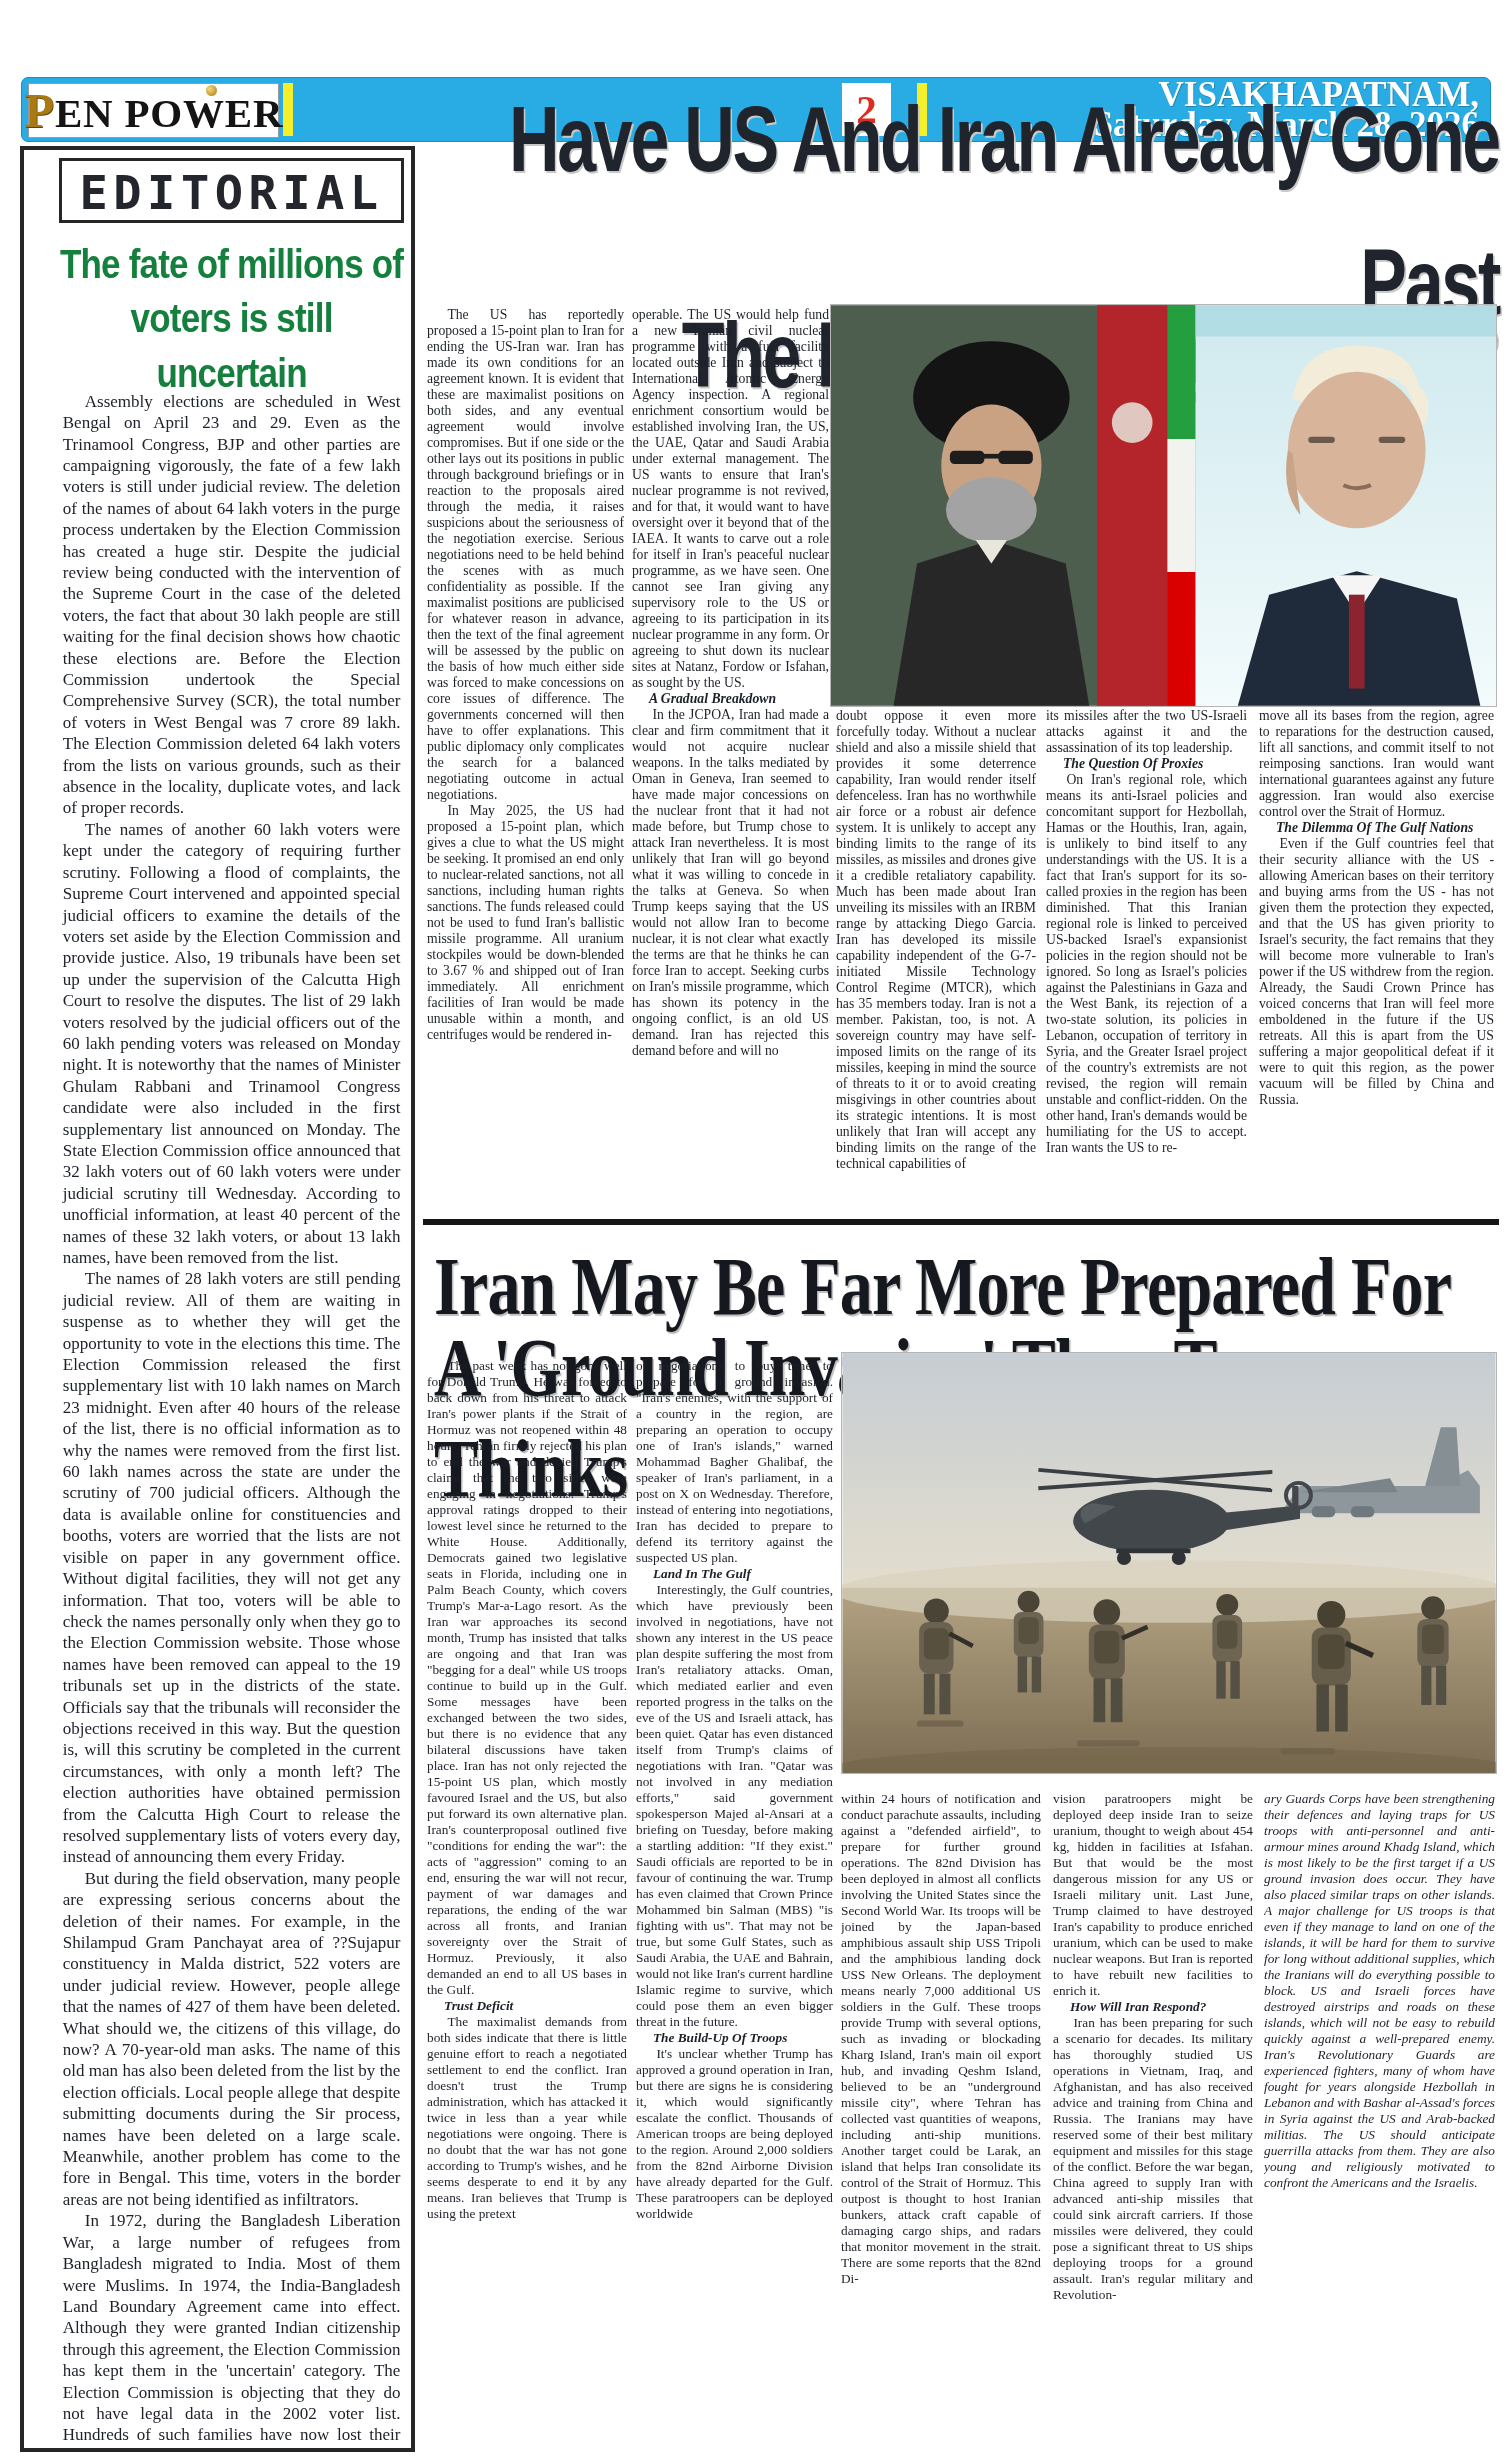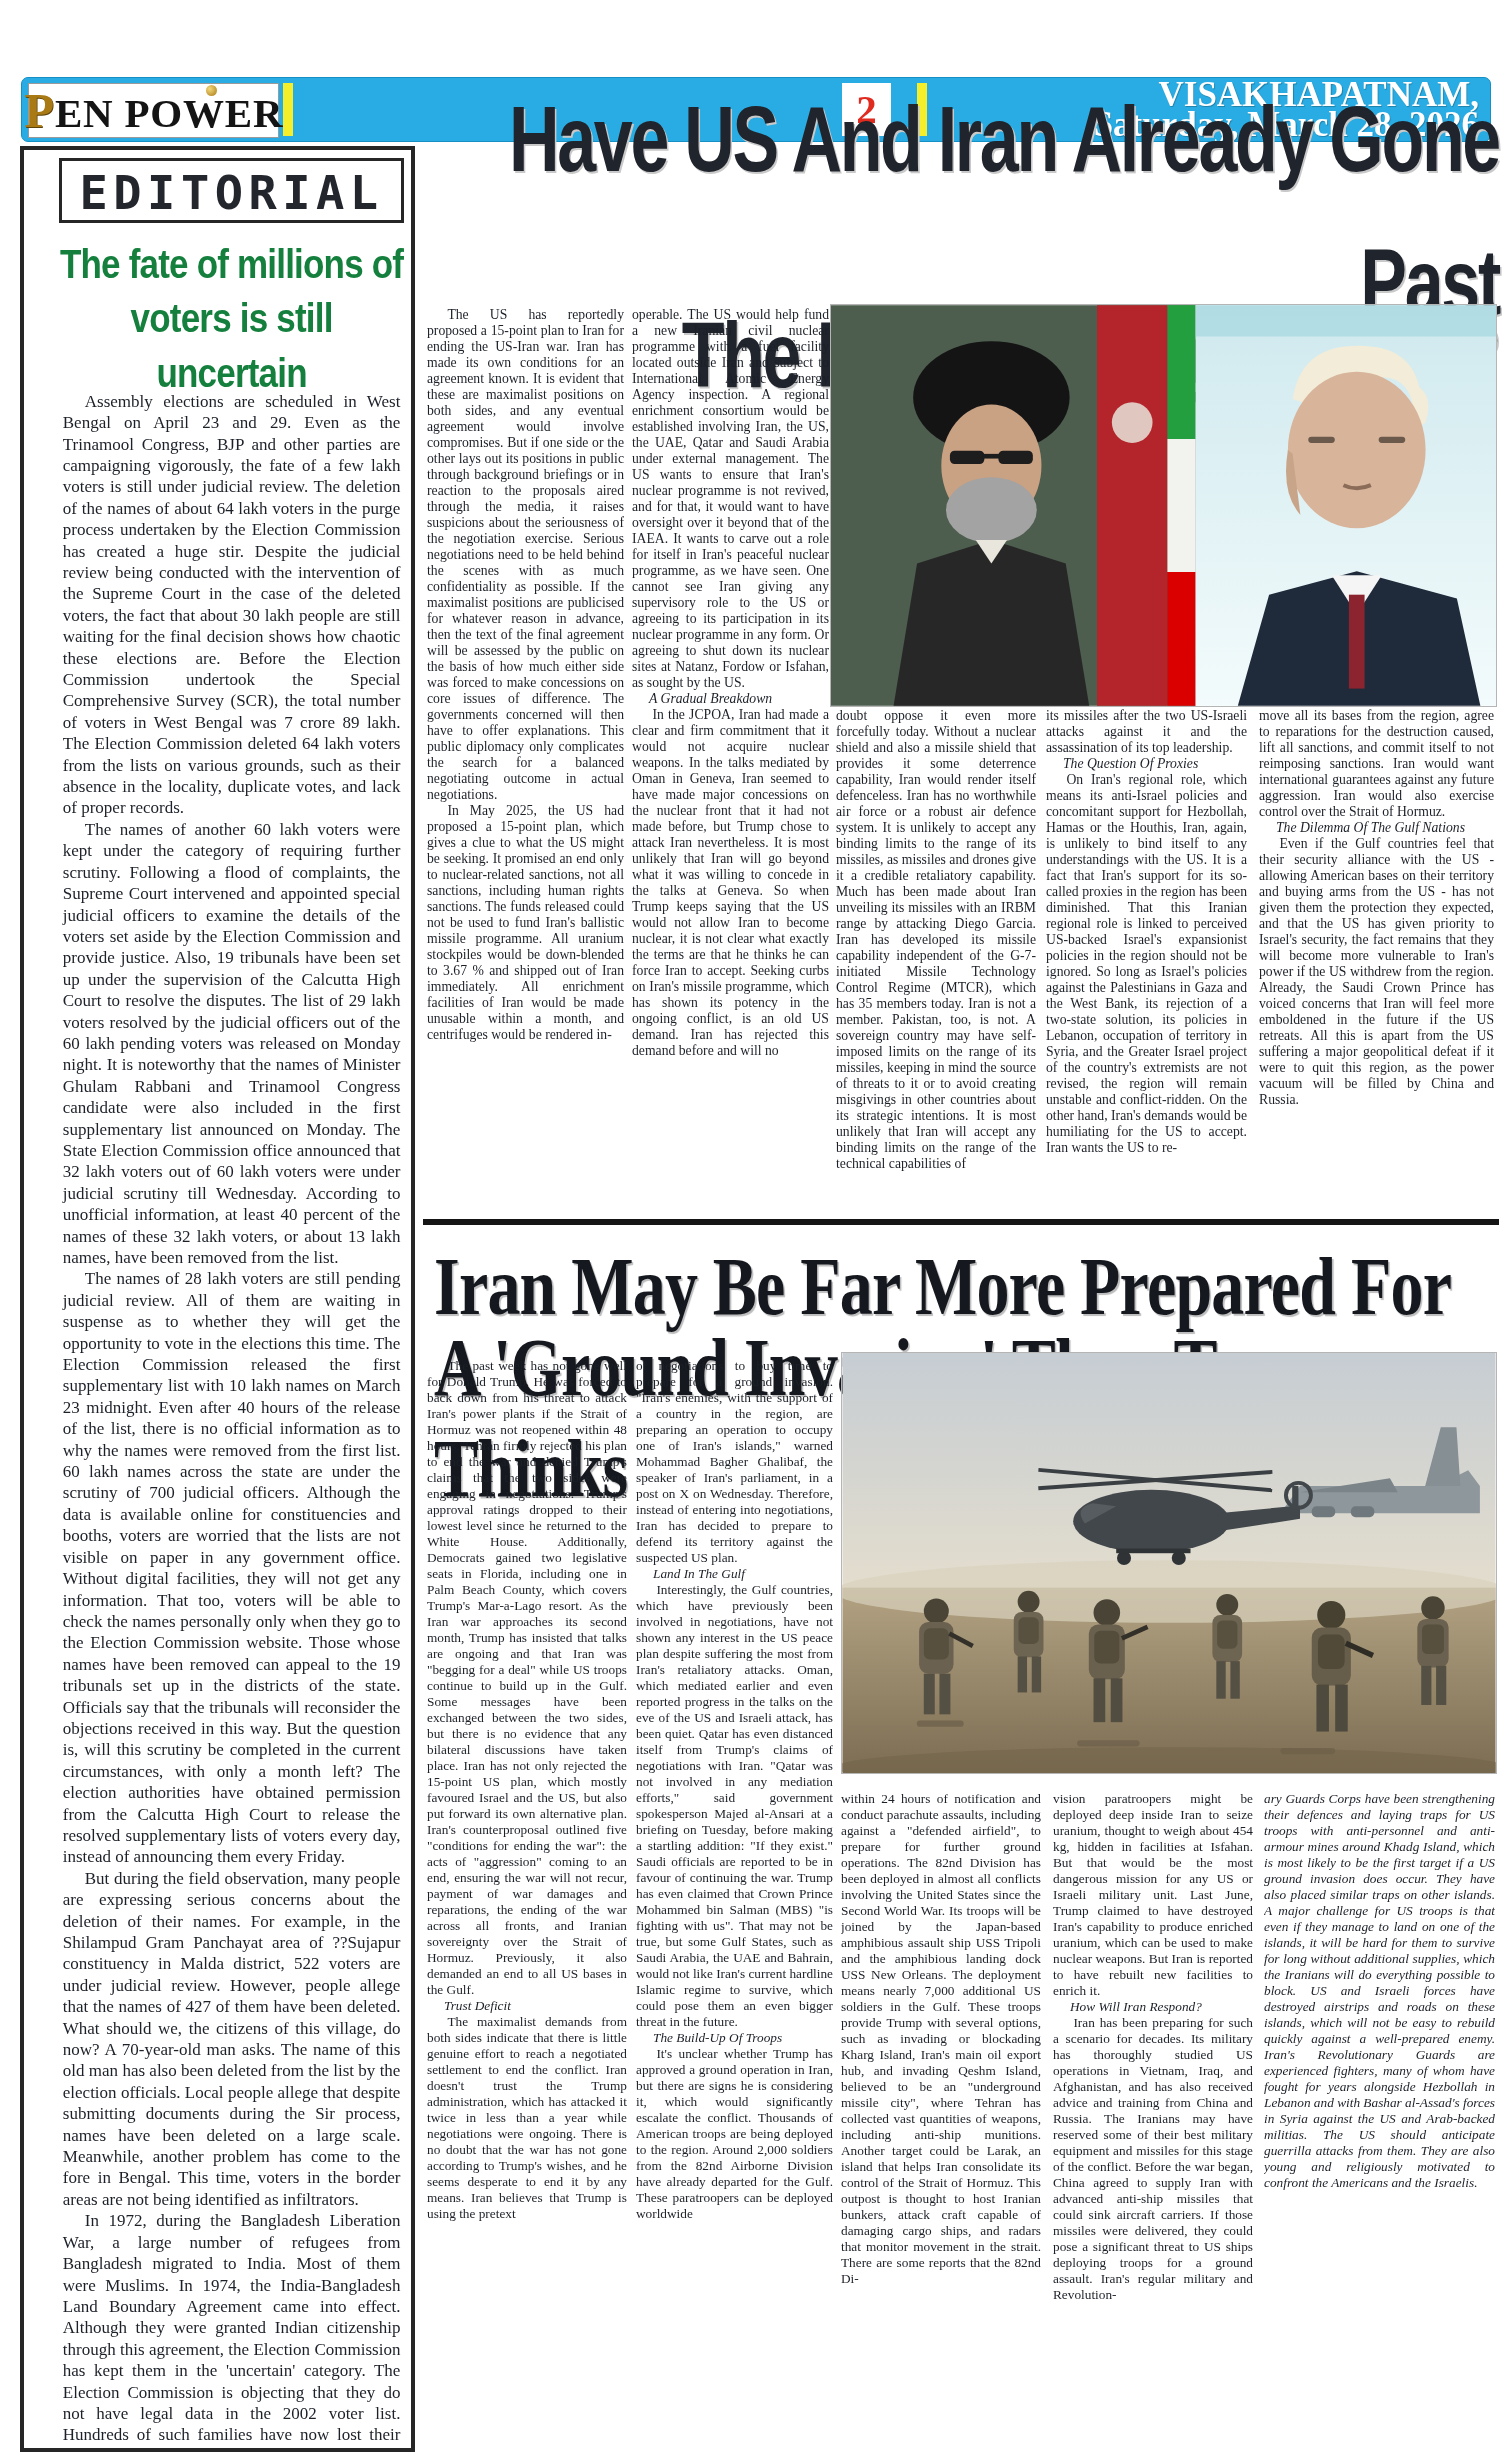--- a/index.html
+++ b/index.html
@@ -30,21 +30,21 @@
             letter-spacing:5.5px;color:#23262c;line-height:1;}
   .ed-headline{margin:14px 4.7px 7.8px 4.7px;text-align:center;font-family:"Liberation Sans",sans-serif;
                font-weight:bold;font-size:35px;line-height:47px;letter-spacing:-0.8px;color:#15803d;}
   .ed-headline span{display:inline-block;transform:scaleY(1.15);transform-origin:center top;}
   .ed-body{padding:4.7px 10.2px 0 10.2px;font-size:17px;line-height:21.4px;text-align:justify;}
   .ed-body p{margin:0;text-indent:22px;}
   
   .col{position:absolute;overflow:hidden;text-align:justify;}
   .col p{margin:0;text-indent:20.4px;}
   .col p.cont{text-indent:0;}
-  .col p.sub{font-weight:normal;font-style:italic;text-align:left;text-indent:17px;}
+  .col p.sub{font-weight:bold;font-style:italic;text-align:left;text-indent:17px;}
   
   .a1-headline{position:absolute;left:423px;top:68px;width:1076px;height:221px;text-align:right;
                font-family:"Liberation Sans",sans-serif;font-weight:bold;color:#20242c;}
   .a1-headline .hl{display:block;font-size:70px;line-height:108px;letter-spacing:-2.3px;
                    transform:scaleY(1.32);transform-origin:center top;text-shadow:1.6px 1.6px 0 #c9c9c9;}
   .a1-col{font-size:13.7px;line-height:16px;}
   .photo{position:absolute;border:0.8px solid #b5b5b5;}
   .rule{position:absolute;background:#151515;}
   
   .a2-headline{position:absolute;left:427px;top:1235px;width:1072px;height:166px;

